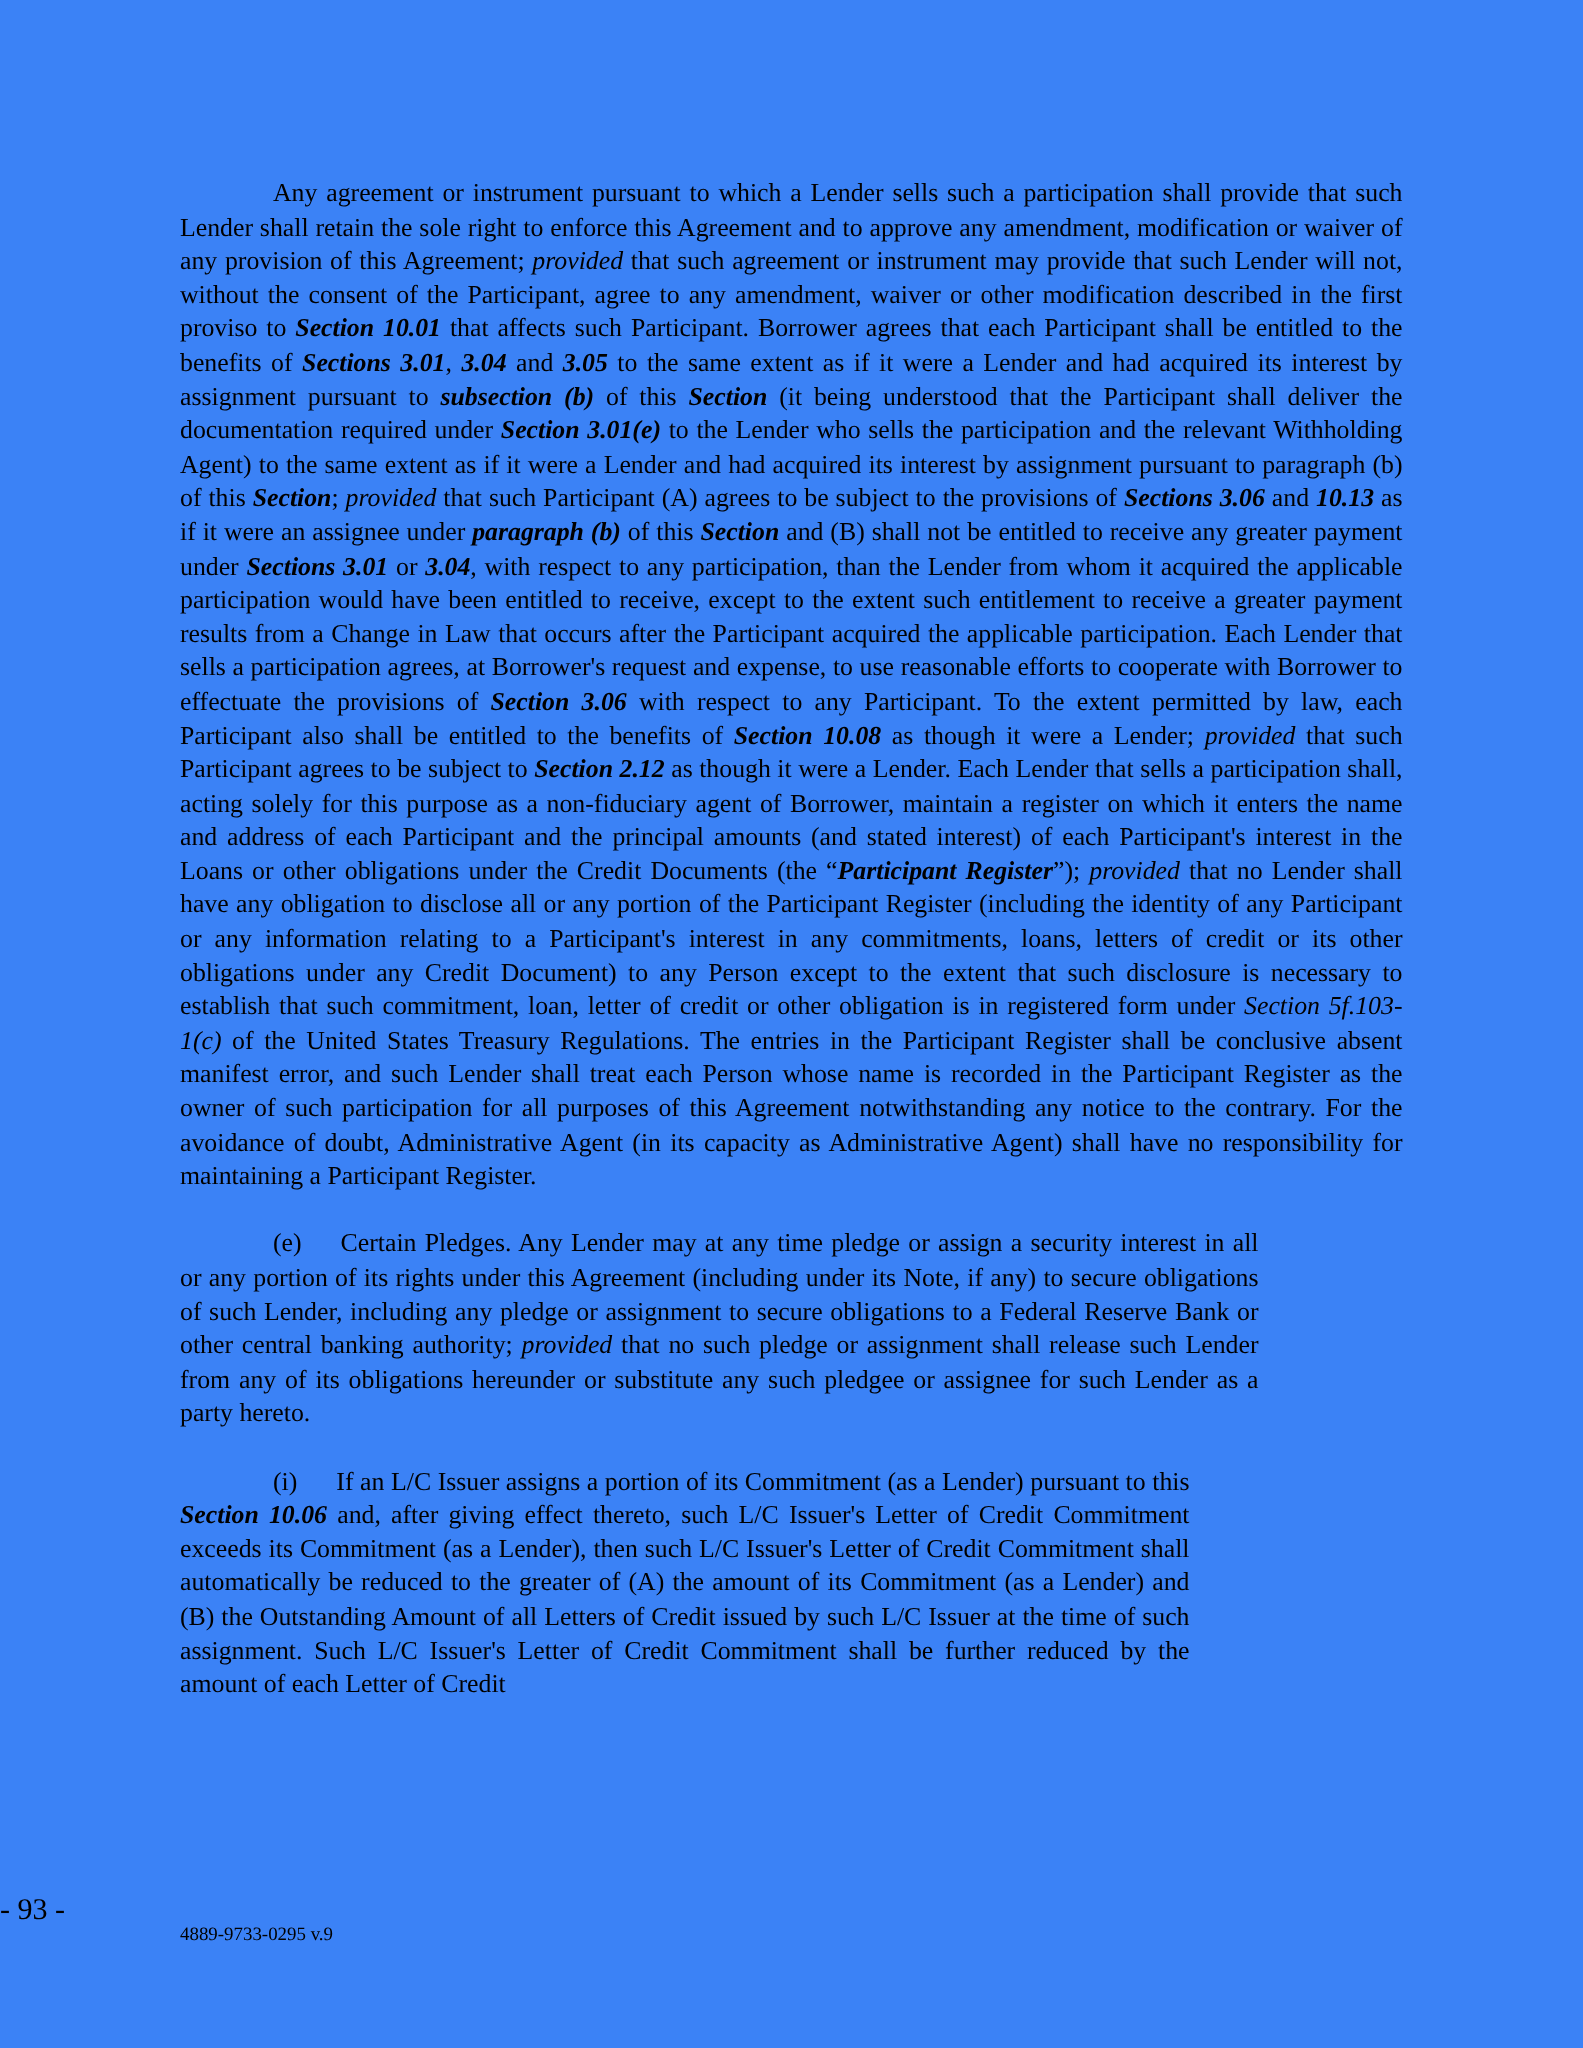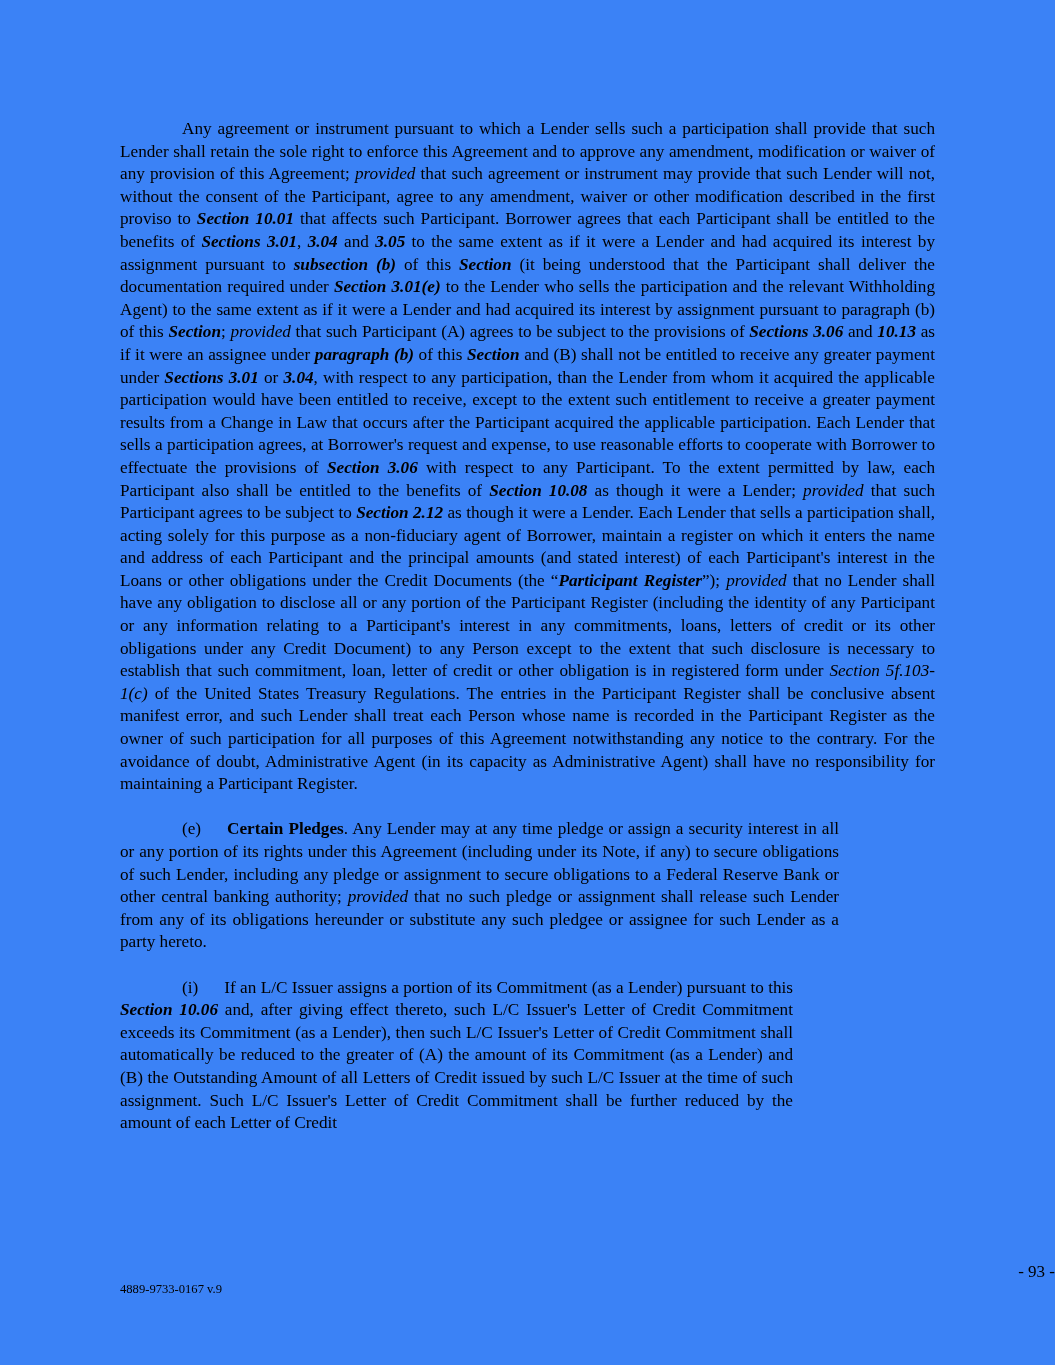--- a/index.html
+++ b/index.html
@@ -40,30 +40,30 @@
   }
   .indent-block-2 {
     margin-left: 96px;
     width: 719px;
   }
   .indent-block-3 {
     margin-left: 142px;
     width: 673px;
   }
   .lbl-gap { display: inline-block; width: 26px; }
-  b { font-weight: bold; }
+  b { font-weight: normal; }
   i { font-style: italic; }
   .bi { font-weight: bold; font-style: italic; }
   .footer-num {
     position: absolute;
     left: 0;
     right: 0;
     top: 1262px;
-    text-align: right;
-    font-size: 17px;
+    text-align: left;
+    font-size: 20px;
     font-family: "Liberation Serif", serif;
   }
   .footer-ref {
     position: absolute;
     left: 120px;
     top: 1282px;
     font-size: 12.6px;
     font-family: "Liberation Serif", serif;
     color: #000000;
   }
@@ -78,15 +78,15 @@
     <p class="para indent-1"><span>Any agreement or instrument pursuant to which a Lender sells such a participation shall provide that such Lender shall retain the sole right to enforce this Agreement and to approve any amendment, modification or waiver of any provision of this Agreement; </span><i>provided</i><span> that such agreement or instrument may provide that such Lender will not, without the consent of the Participant, agree to any amendment, waiver or other modification described in the first proviso to </span><span class="bi">Section 10.01</span><span> that affects such Participant. Borrower agrees that each Participant shall be entitled to the benefits of </span><span class="bi">Sections 3.01</span><span>, </span><span class="bi">3.04</span><span> and </span><span class="bi">3.05</span><span> to the same extent as if it were a Lender and had acquired its interest by assignment pursuant to </span><span class="bi">subsection (b)</span><span> of this </span><span class="bi">Section</span><span> (it being understood that the Participant shall deliver the documentation required under </span><span class="bi">Section 3.01(e)</span><span> to the Lender who sells the participation and the relevant Withholding Agent) to the same extent as if it were a Lender and had acquired its interest by assignment pursuant to paragraph (b) of this </span><span class="bi">Section</span><span>; </span><i>provided</i><span> that such Participant (A) agrees to be subject to the provisions of </span><span class="bi">Sections 3.06</span><span> and </span><span class="bi">10.13</span><span> as if it were an assignee under </span><span class="bi">paragraph (b)</span><span> of this </span><span class="bi">Section</span><span> and (B) shall not be entitled to receive any greater payment under </span><span class="bi">Sections 3.01</span><span> or </span><span class="bi">3.04</span><span>, with respect to any participation, than the Lender from whom it acquired the applicable participation would have been entitled to receive, except to the extent such entitlement to receive a greater payment results from a Change in Law that occurs after the Participant acquired the applicable participation. Each Lender that sells a participation agrees, at Borrower's request and expense, to use reasonable efforts to cooperate with Borrower to effectuate the provisions of </span><span class="bi">Section 3.06</span><span> with respect to any Participant. To the extent permitted by law, each Participant also shall be entitled to the benefits of </span><span class="bi">Section 10.08</span><span> as though it were a Lender; </span><i>provided</i><span> that such Participant agrees to be subject to </span><span class="bi">Section 2.12</span><span> as though it were a Lender. Each Lender that sells a participation shall, acting solely for this purpose as a non-fiduciary agent of Borrower, maintain a register on which it enters the name and address of each Participant and the principal amounts (and stated interest) of each Participant's interest in the Loans or other obligations under the Credit Documents (the “</span><span class="bi">Participant Register</span><span>”); </span><i>provided</i><span> that no Lender shall have any obligation to disclose all or any portion of the Participant Register (including the identity of any Participant or any information relating to a Participant's interest in any commitments, loans, letters of credit or its other obligations under any Credit Document) to any Person except to the extent that such disclosure is necessary to establish that such commitment, loan, letter of credit or other obligation is in registered form under </span><i>Section 5f.103-1(c)</i><span> of the United States Treasury Regulations. The entries in the Participant Register shall be conclusive absent manifest error, and such Lender shall treat each Person whose name is recorded in the Participant Register as the owner of such participation for all purposes of this Agreement notwithstanding any notice to the contrary. For the avoidance of doubt, Administrative Agent (in its capacity as Administrative Agent) shall have no responsibility for maintaining a Participant Register.</span></p>
 
     <p class="para indent-block-1 indent-1"><span>(e)</span><span class="lbl-gap"></span><b>Certain Pledges</b><span>. Any Lender may at any time pledge or assign a security interest in all or any portion of its rights under this Agreement (including under its Note, if any) to secure obligations of such Lender, including any pledge or assignment to secure obligations to a Federal Reserve Bank or other central banking authority; </span><i>provided</i><span> that no such pledge or assignment shall release such Lender from any of its obligations hereunder or substitute any such pledgee or assignee for such Lender as a party hereto.</span></p>
 
 
     <p class="para indent-block-3 indent-1"><span>(i)</span><span class="lbl-gap"></span><span>If an L/C Issuer assigns a portion of its Commitment (as a Lender) pursuant to this </span><span class="bi">Section 10.06</span><span> and, after giving effect thereto, such L/C Issuer's Letter of Credit Commitment exceeds its Commitment (as a Lender), then such L/C Issuer's Letter of Credit Commitment shall automatically be reduced to the greater of (A) the amount of its Commitment (as a Lender) and (B) the Outstanding Amount of all Letters of Credit issued by such L/C Issuer at the time of such assignment. Such L/C Issuer's Letter of Credit Commitment shall be further reduced by the amount of each Letter of Credit</span></p>
 
   </div>
 
   <div class="footer-num">- 93 -</div>
-  <div class="footer-ref">4889-9733-0167 v.9</div>
+  <div class="footer-ref">4889-9733-0295 v.9</div>
 
 </div>
 
 </body></html>

